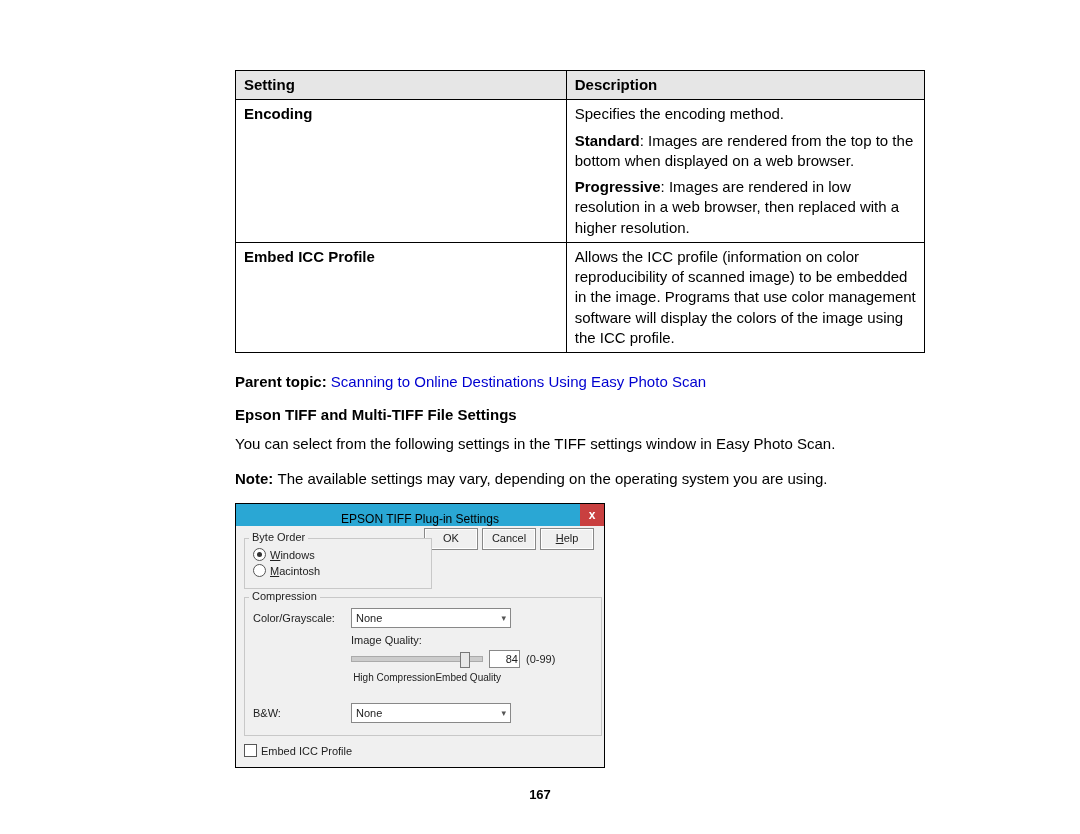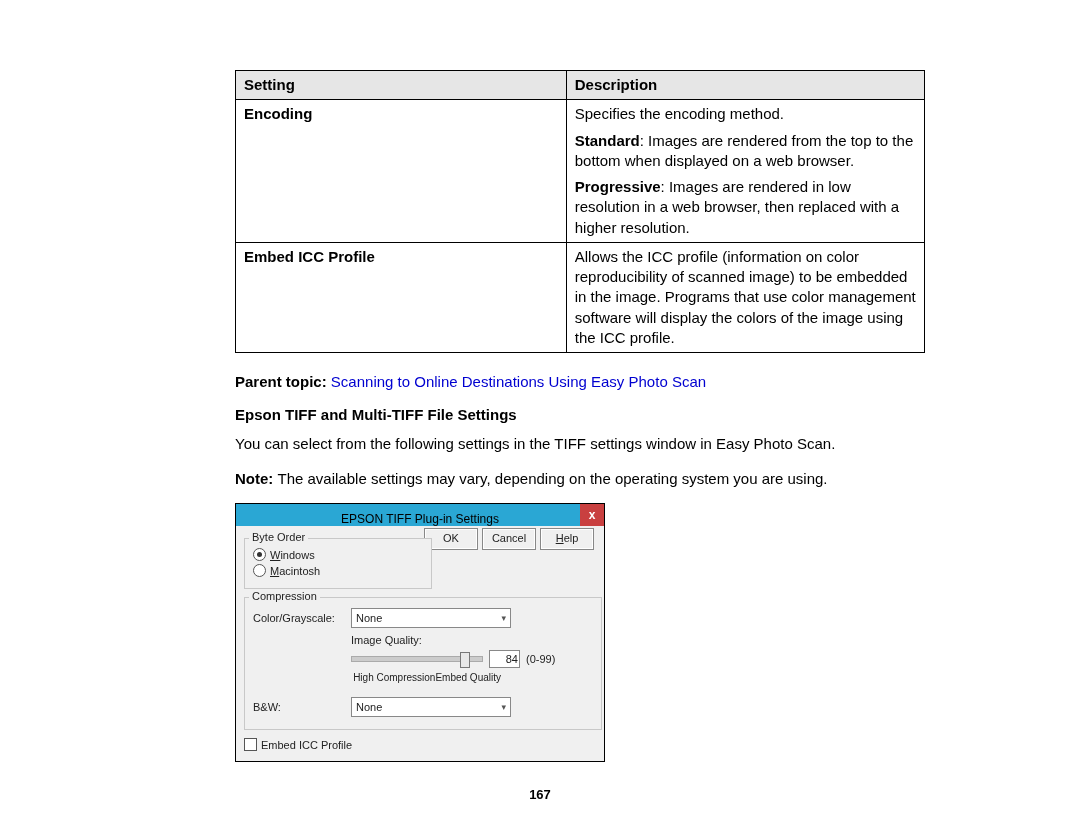--- a/index.html
+++ b/index.html
@@ -297,21 +297,21 @@
             </div>
             <div class="slider-val">84</div>
             <span class="slider-range">(0-99)</span>
           </div>
           <div class="slider-ends">
             <span>High Compression</span>
             <span>Embed Quality</span>
           </div>
         </div>
 
-        <div class="comp-row" style="margin-top:14px;">
+        <div class="comp-row" style="margin-top:20px;">
           <span class="comp-label">B&amp;W:</span>
           <div class="combo">
             <span>None</span>
             <span class="arrow">▾</span>
           </div>
         </div>
       </div>
 
       <div class="chk-row">
         <span class="chk"></span>

